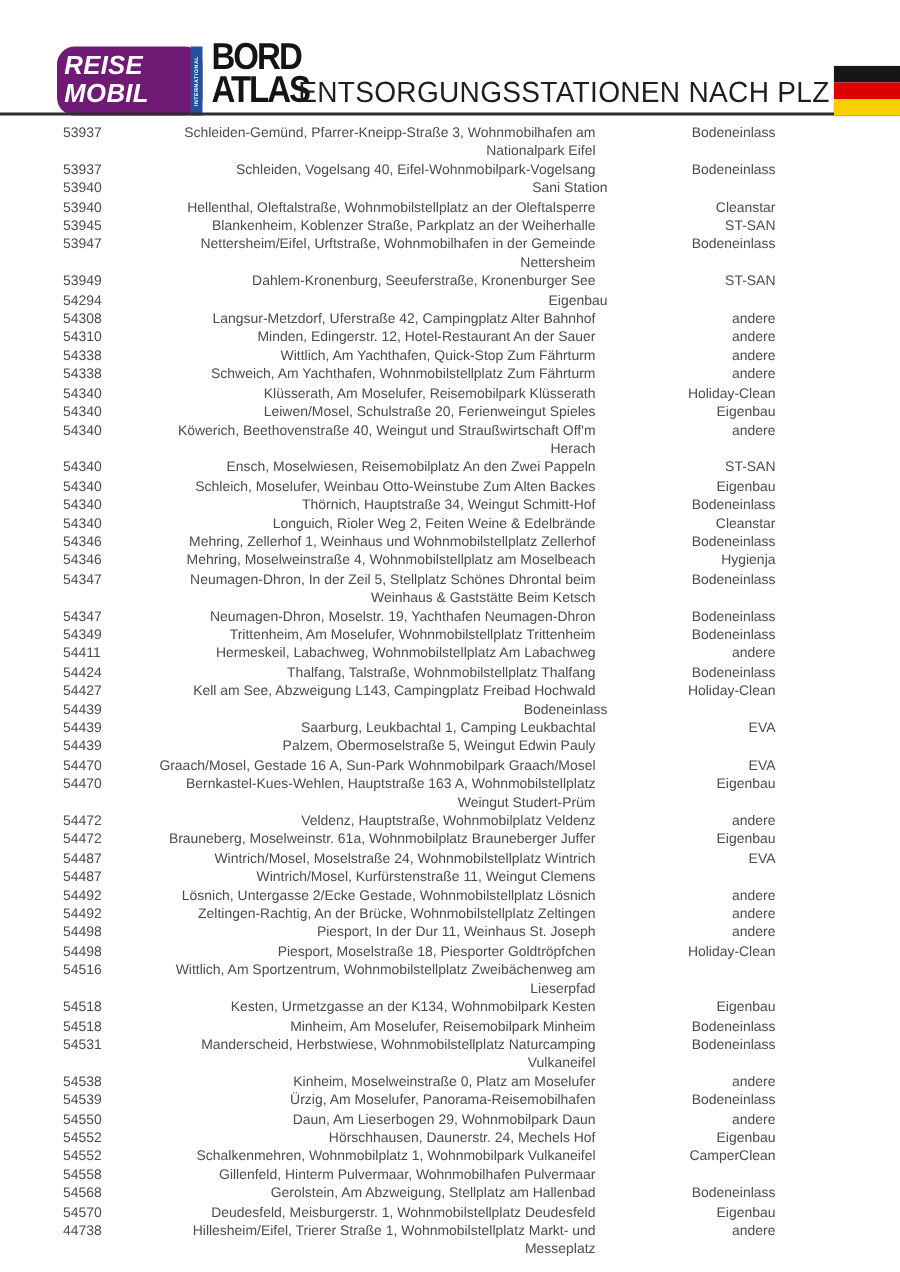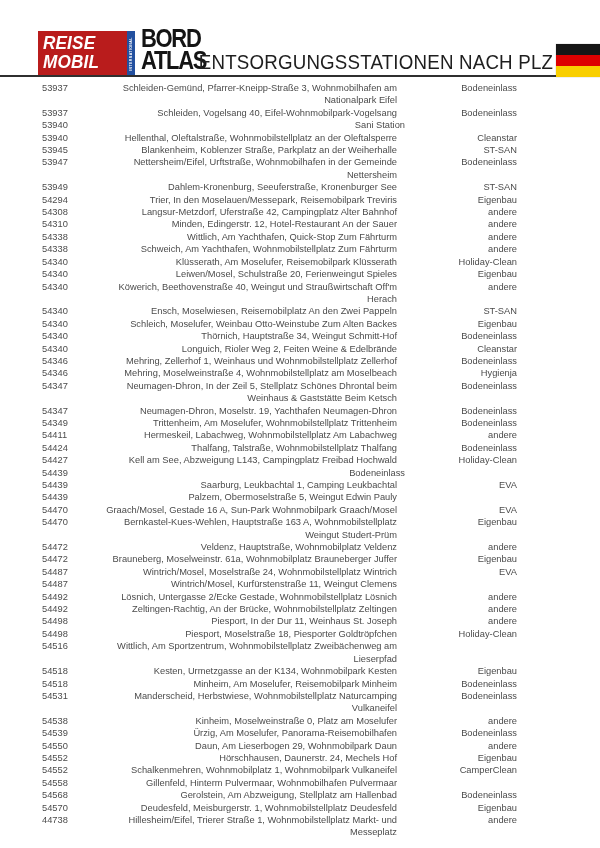--- a/index.html
+++ b/index.html
@@ -8,21 +8,21 @@
     width:600px;height:848px;
     margin:0 auto;
     background:#ffffff;
     font-family:"Liberation Sans", sans-serif;
     overflow:hidden;
   }
   
   .hdr{position:absolute;left:0;top:0;width:600px;height:78px;}
   .logo-rm{
     position:absolute;left:38px;top:31px;width:97px;height:46px;
-    background:#b91c1c;display:flex;
+    background:#701a75;display:flex;border-radius:12px;
   }
   .rm-text{
     flex:1;color:#fff;font-style:italic;font-weight:bold;
     font-size:17.5px;line-height:19px;letter-spacing:.2px;
     padding:3px 0 0 5px;transform:scaleX(.98);transform-origin:left;
     white-space:nowrap;
   }
   .rm-text span{display:block;}
   .rm-strip{
     width:8px;background:#23509f;position:relative;overflow:hidden;
@@ -136,21 +136,20 @@
         <span class="c-loc">Nettersheim/Eifel, Urftstraße, Wohnmobilhafen in der Gemeinde Nettersheim</span>
         <span class="c-type">Bodeneinlass</span>
       </div>
       <div class="row">
         <span class="c-plz">53949</span>
         <span class="c-loc">Dahlem-Kronenburg, Seeuferstraße, Kronenburger See</span>
         <span class="c-type">ST-SAN</span>
       </div>
       <div class="row">
         <span class="c-plz">54294</span>
-        <span class="c-loc">Trier, In den Moselauen/Messepark, Reisemobilpark Treviris</span>
         <span class="c-type">Eigenbau</span>
       </div>
       <div class="row">
         <span class="c-plz">54308</span>
         <span class="c-loc">Langsur-Metzdorf, Uferstraße 42, Campingplatz Alter Bahnhof</span>
         <span class="c-type">andere</span>
       </div>
       <div class="row">
         <span class="c-plz">54310</span>
         <span class="c-loc">Minden, Edingerstr. 12, Hotel-Restaurant An der Sauer</span>

